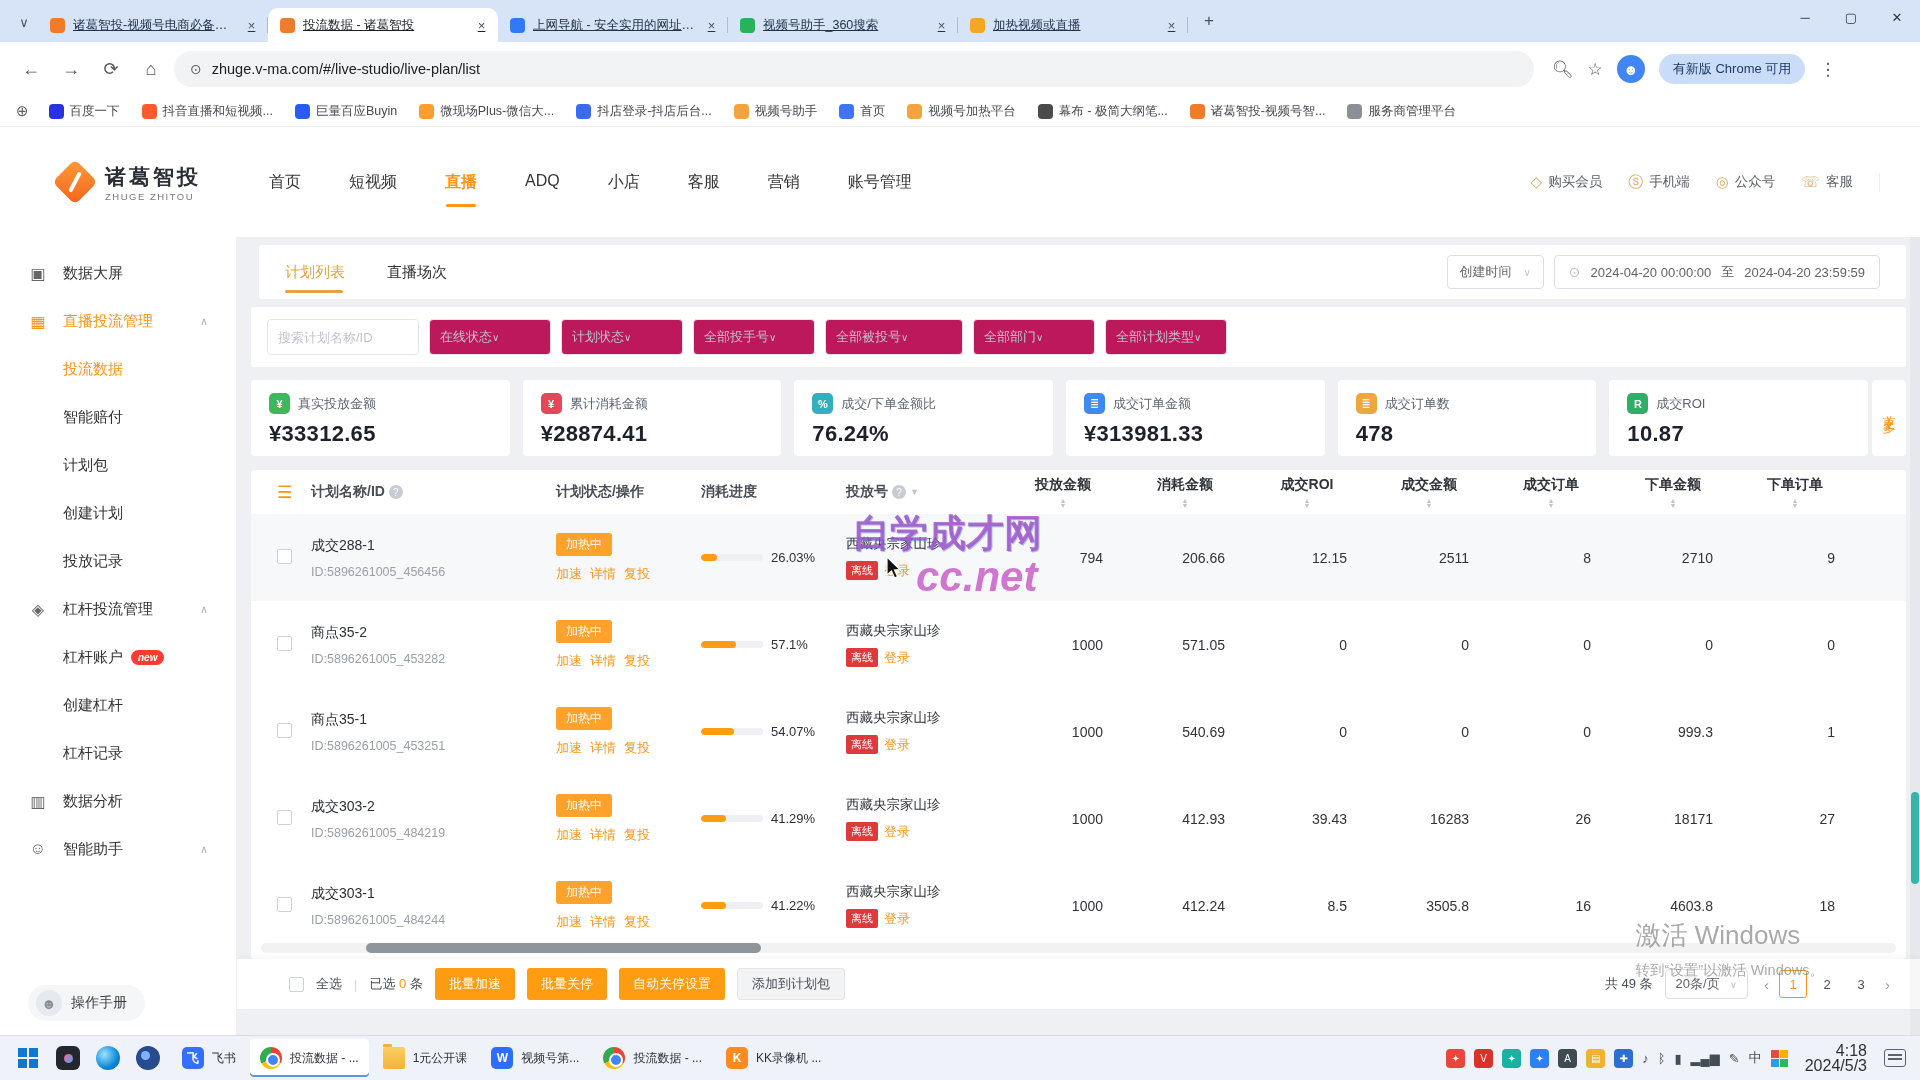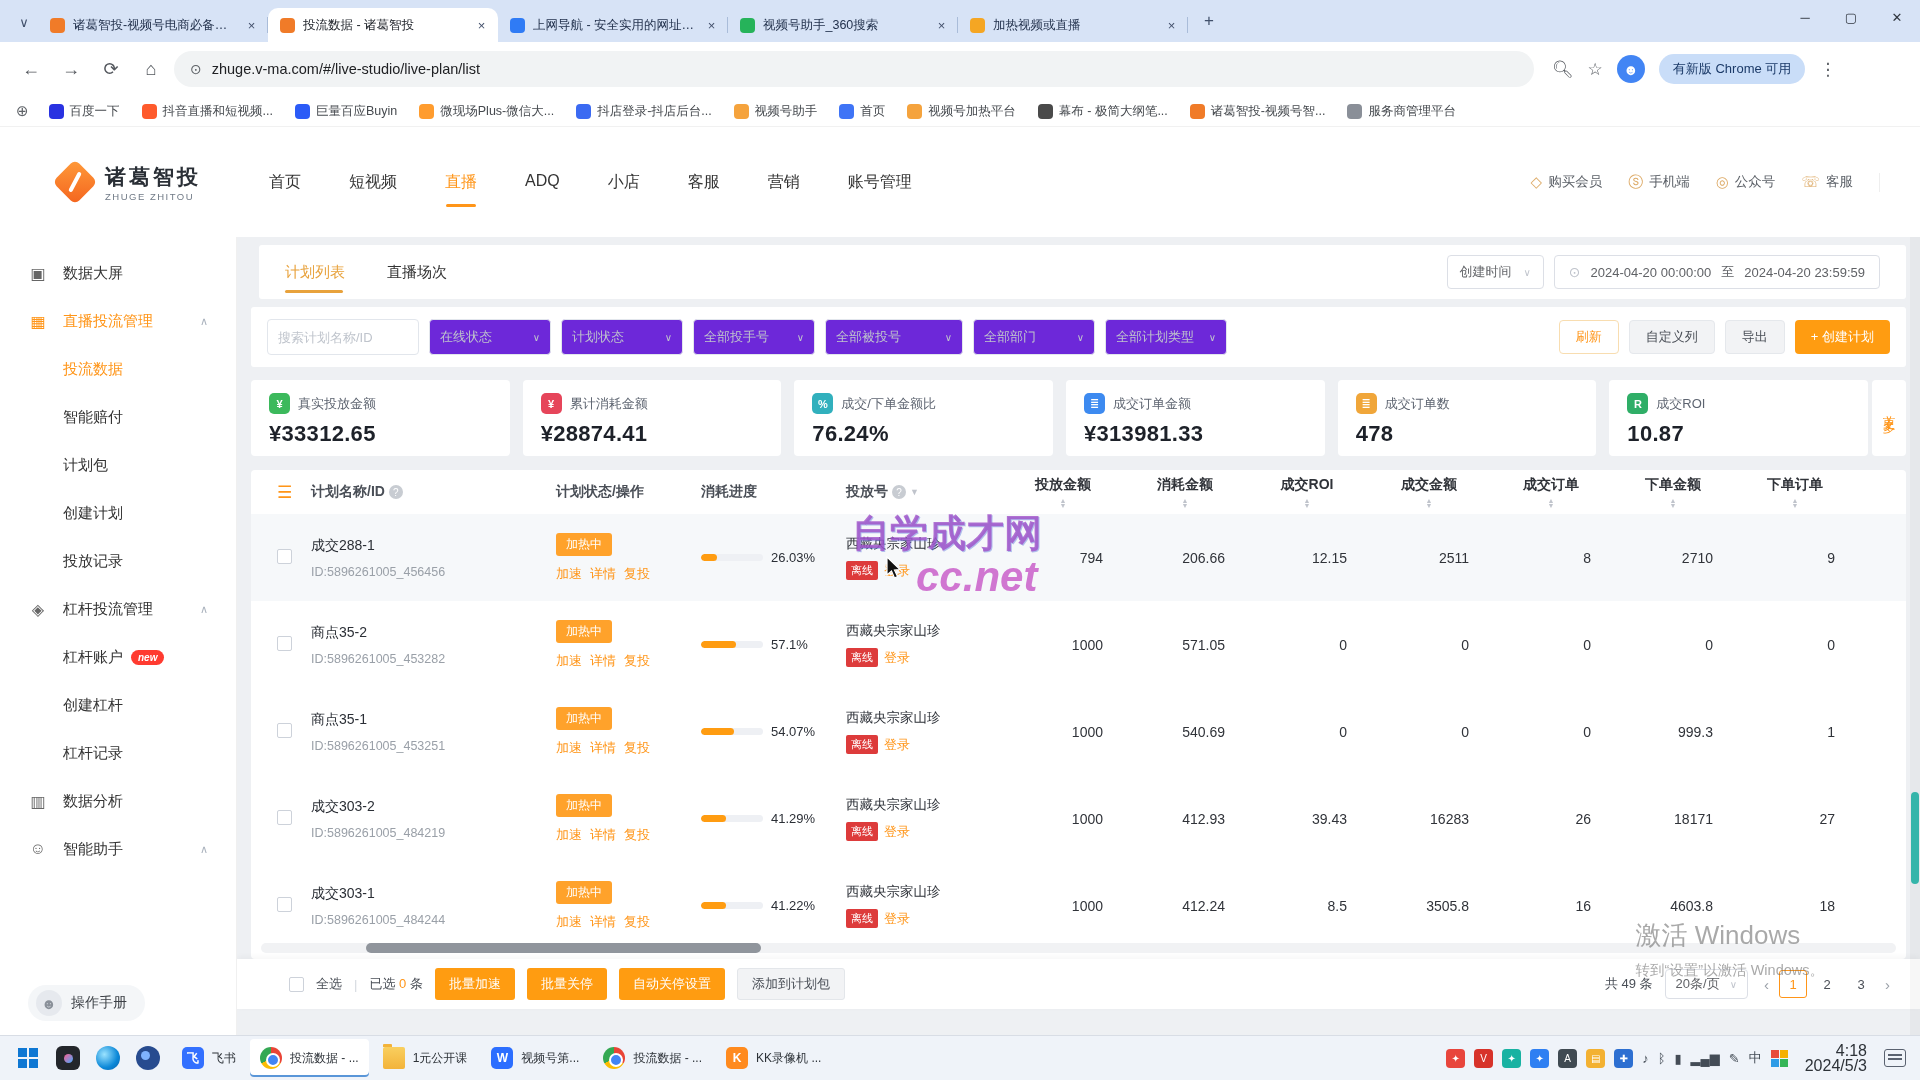--- a/index.html
+++ b/index.html
@@ -1,21 +1,21 @@
 <!DOCTYPE html>
 <html><head>
 <meta charset="utf-8">
 <style>
   *{margin:0;padding:0;box-sizing:border-box;font-family:"Liberation Sans","DejaVu Sans",sans-serif;}
   body{width:1920px;height:1080px;overflow:hidden;position:relative;background:#eef0f3;font-size:14px;color:#333;}
   
   .tabbar{position:absolute;top:0;left:0;right:0;height:42px;background:#d7e3f6;display:flex;align-items:flex-end;padding-left:10px;}
   .tabsearch{width:28px;height:28px;margin-bottom:6px;display:flex;align-items:center;justify-content:center;color:#41506b;font-size:13px;border-radius:50%;}
   .tabs{display:flex;align-items:flex-end;height:100%;}
-  .tab{width:230px;height:34px;display:flex;align-items:center;gap:8px;padding:0 8px 0 12px;border-radius:10px 10px 0 0;font-size:12.5px;color:#23324d;position:relative;}
+  .tab{width:230px;height:34px;display:flex;align-items:center;gap:8px;padding:0 8px 0 12px;border-radius:10px 10px 0 0;font-size:12.5px;color:#23324d;position:relative;text-decoration:underline;}
   .tab:not(.active):after{content:"";position:absolute;right:0;top:9px;height:16px;width:1px;background:#a9bcd9;}
   .tab.active{background:#fff;color:#1b1f26;}
   .fav{width:15px;height:15px;border-radius:4px;flex:none;}
   .tab-title{flex:1;white-space:nowrap;overflow:hidden;text-overflow:ellipsis;}
   .tab-close{width:17px;height:17px;border-radius:50%;display:flex;align-items:center;justify-content:center;color:#43506b;font-size:13px;flex:none;}
   .newtab{width:26px;height:26px;margin:0 0 8px 8px;display:flex;align-items:center;justify-content:center;font-size:17px;color:#41506b;}
   .wincontrols{position:absolute;right:0;top:0;height:34px;display:flex;}
   .winbtn{width:46px;height:34px;display:flex;align-items:center;justify-content:center;font-size:13px;color:#30363f;}
   .toolbar{position:absolute;top:42px;left:0;right:0;height:54px;background:#fff;display:flex;align-items:center;padding:0 14px;}
   .navico{width:34px;height:34px;display:flex;align-items:center;justify-content:center;font-size:18px;color:#54585e;margin-right:6px;}
@@ -33,21 +33,21 @@
   
   .appheader{position:absolute;top:127px;left:0;right:0;height:110px;background:#fff;display:flex;align-items:center;padding:0 40px 0 55px;}
   .logo{display:flex;align-items:center;gap:10px;}
   .logomark{width:40px;height:40px;position:relative;flex:none;}
   .logomark:before{content:"";position:absolute;inset:4px;background:linear-gradient(135deg,#ff9b3a,#f4641e);transform:rotate(45deg);border-radius:6px;}
   .logomark:after{content:"";position:absolute;left:18px;top:9px;width:4px;height:22px;background:#fff;transform:rotate(28deg);border-radius:2px;}
   .logotext .t1{font-size:21px;font-weight:bold;color:#2a2f36;letter-spacing:3px;}
   .logotext .t2{font-size:9.5px;color:#707a86;letter-spacing:1.5px;}
   .mainnav{display:flex;gap:48px;margin-left:68px;}
   .navitem{font-size:16px;color:#333;position:relative;padding:22px 0;}
-  .navitem.active{color:#ff9518;font-weight:normal;}
+  .navitem.active{color:#ff9518;font-weight:bold;}
   .navitem.active:after{content:"";position:absolute;left:50%;transform:translateX(-50%);bottom:8px;width:30px;height:3px;background:#ff9518;border-radius:2px;}
   .quick{margin-left:auto;display:flex;gap:26px;align-items:center;border-right:1px solid #eee;padding-right:26px;}
   .qitem{display:flex;align-items:center;gap:6px;font-size:13.5px;color:#5a5f66;}
   .qico{color:#ddaa66;font-size:15px;}
   
   .sidebar{position:absolute;top:237px;left:0;width:237px;bottom:1035px0;bottom:45px;background:#fff;border-right:1px solid #f0f0f0;padding-top:12px;}
   .sitem{height:48px;display:flex;align-items:center;padding:0 28px;font-size:15px;color:#333;position:relative;}
   .sitem .sico{width:20px;margin-right:15px;font-size:16px;color:#666;text-align:center;}
   .sitem.indent{padding-left:63px;}
   .sitem.orange, .sitem.orange .sico{color:#ff9518;}
@@ -65,21 +65,21 @@
   .ptab.active{color:#e8a23c;}
   .ptab.active:after{content:"";position:absolute;bottom:6px;left:0;width:58px;height:3px;background:#e8a23c;border-radius:2px;}
   .tright{margin-left:auto;display:flex;gap:10px;align-items:center;}
   .selbox{height:34px;border:1px solid #dcdfe6;border-radius:4px;display:flex;align-items:center;gap:12px;padding:0 12px;font-size:13px;color:#606266;}
   .datebox{height:34px;border:1px solid #dcdfe6;border-radius:4px;display:flex;align-items:center;gap:10px;padding:0 14px;font-size:13px;color:#606266;}
   .chev{color:#c0c4cc;font-size:10px;}
   .clockico{color:#c0c4cc;font-size:14px;}
   .filtercard{position:absolute;left:14px;right:14px;top:70px;height:60px;display:flex;align-items:center;gap:10px;padding:0 16px;}
   .finput{width:152px;height:36px;border:1px solid #e2e6ec;border-radius:4px;padding:0 10px;font-size:13px;color:#555;background:#fff;}
   .finput::placeholder{color:#bfc4cc;}
-  .fdrop{height:36px;border:1px solid #e2e6ec;border-radius:4px;display:flex;align-items:center;justify-content:space-between;padding:0 10px;font-size:13px;color:#bfc4cc;background:#6d28d9;}
+  .fdrop{height:36px;border:1px solid #e2e6ec;border-radius:4px;display:flex;align-items:center;padding:0 10px;font-size:13px;color:#bfc4cc;background:#be185d;}
   .factions{margin-left:auto;display:flex;gap:10px;}
   .btn{height:34px;border-radius:4px;display:flex;align-items:center;justify-content:center;padding:0 16px;font-size:13px;}
   .btn.refresh{border:1px solid #f8ddb0;color:#ff9518;background:#fff;}
   .btn.gray{background:#f2f3f5;color:#4a4f57;border:1px solid #e5e8ec;}
   .btn.primary{background:#ff9c11;color:#fff;}
   
   .stats{position:absolute;left:14px;right:52px;top:143px;height:76px;display:flex;gap:13px;}
   .stat{flex:1;background:#fff;border-radius:4px;padding:13px 18px;}
   .stat .srow{display:flex;align-items:center;gap:8px;}
   .stat .sic{width:21px;height:21px;border-radius:5px;color:#fff;font-size:11px;font-weight:bold;display:flex;align-items:center;justify-content:center;}
@@ -503,26 +503,20 @@
         <div class="fdrop" style="width:122px;">
           <span>全部部门</span>
           <span class="chev">∨</span>
         </div>
 
         <div class="fdrop" style="width:122px;">
           <span>全部计划类型</span>
           <span class="chev">∨</span>
         </div>
       </div>
-    <div class="factions">
-      <div class="btn refresh">刷新</div>
-      <div class="btn gray">自定义列</div>
-      <div class="btn gray">导出</div>
-      <div class="btn primary">+ 创建计划</div>
-    </div>
   </div>
 
   <div class="stats">
 
       <div class="stat">
         <div class="srow">
           <span class="sic" style="background: rgb(60, 185, 92);">¥</span>
           <span class="slabel">真实投放金额</span>
         </div>
         <div class="svalue">¥33312.65</div>

